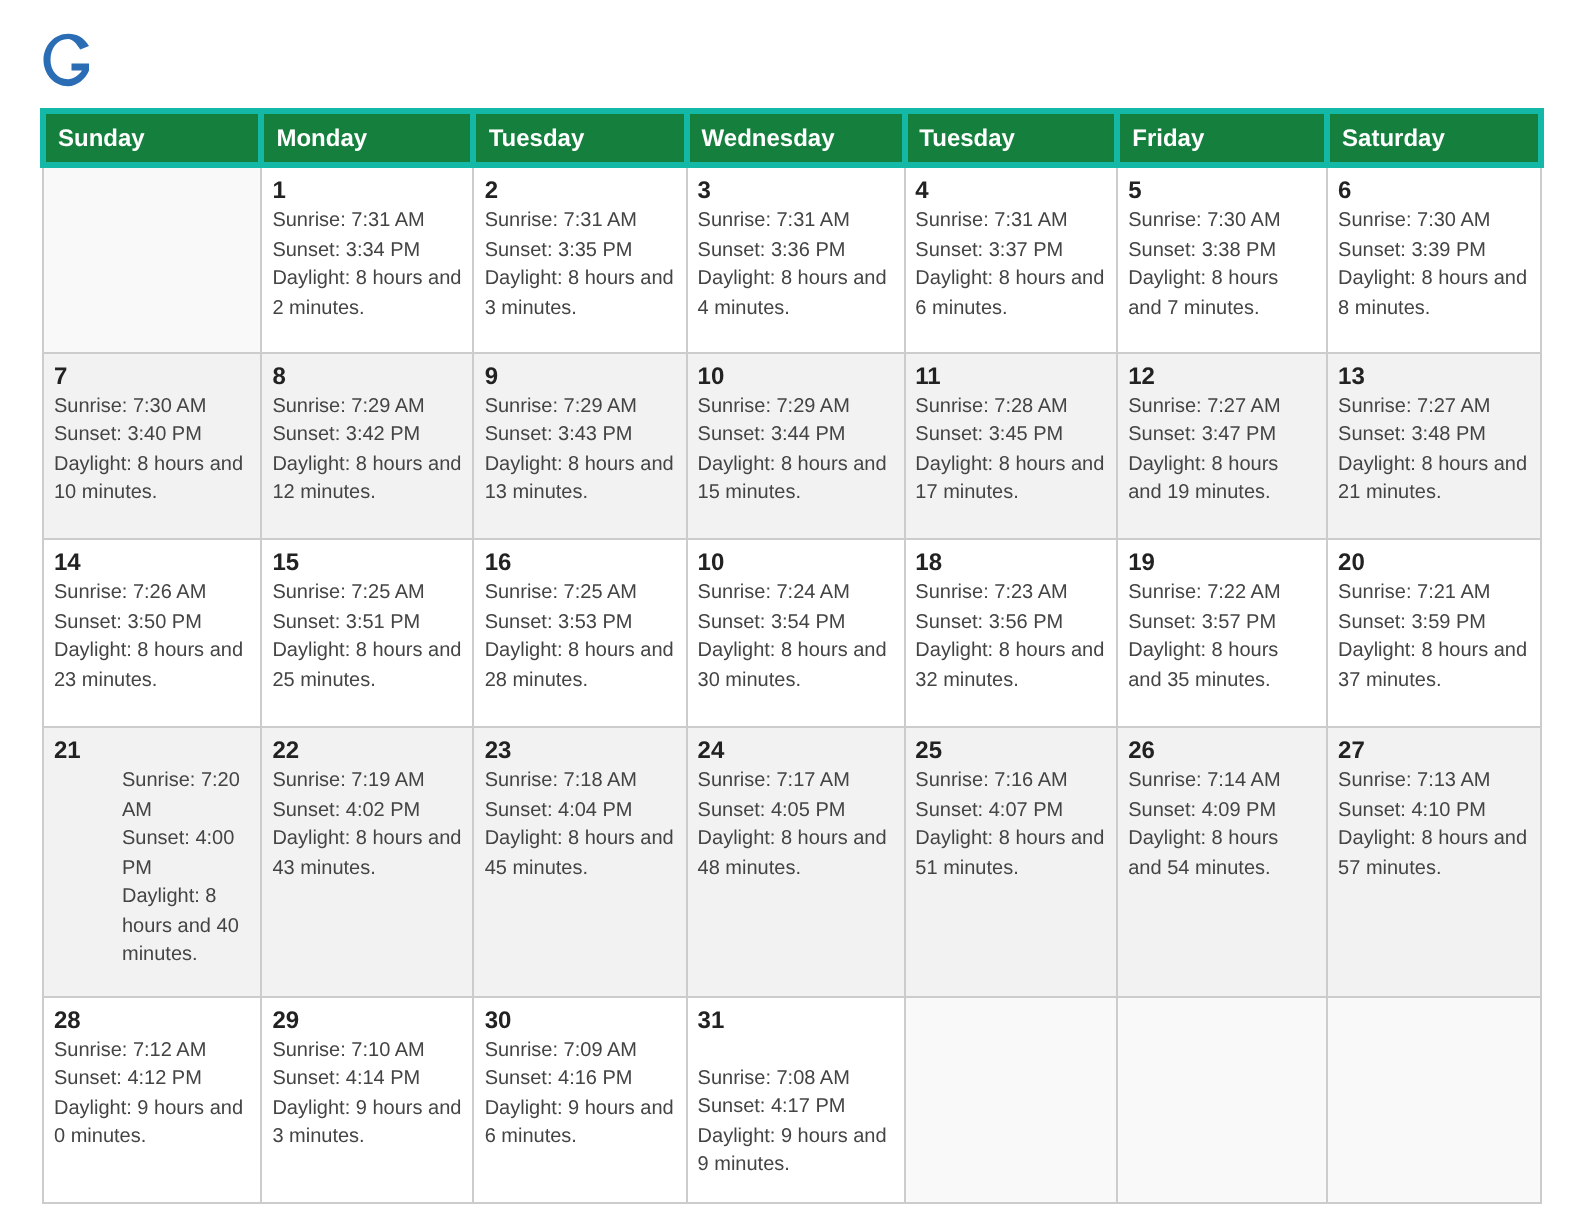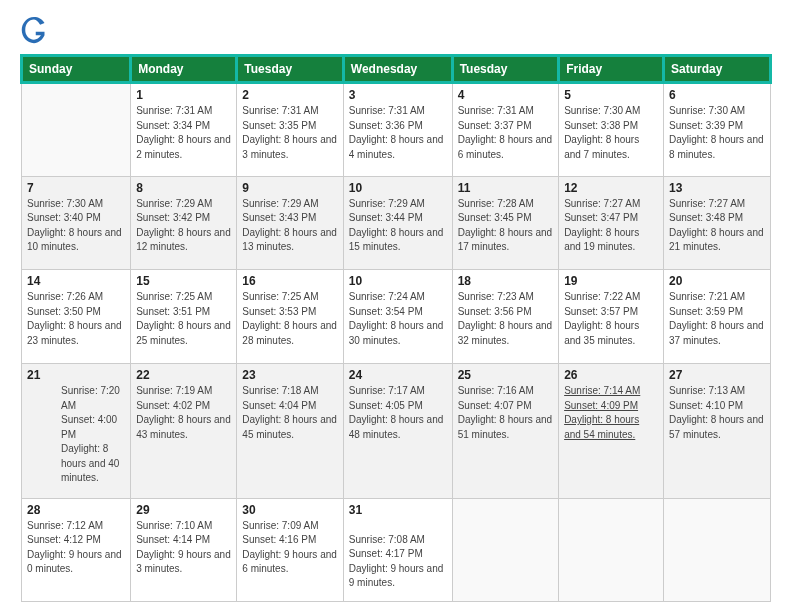--- a/index.html
+++ b/index.html
@@ -281,21 +281,21 @@
 Daylight: 8 hours and 48 minutes.</div>
           </td>
           <td>
             <div class="day-number">25</div>
             <div class="day-detail" style="white-space: pre-line;">Sunrise: 7:16 AM
 Sunset: 4:07 PM
 Daylight: 8 hours and 51 minutes.</div>
           </td>
           <td>
             <div class="day-number">26</div>
-            <div class="day-detail" style="white-space: pre-line; text-decoration: underline;">Sunrise: 7:14 AM
+            <div class="day-detail" style="white-space: pre-line;">Sunrise: 7:14 AM
 Sunset: 4:09 PM
 Daylight: 8 hours and 54 minutes.</div>
           </td>
           <td>
             <div class="day-number">27</div>
             <div class="day-detail" style="white-space: pre-line;">Sunrise: 7:13 AM
 Sunset: 4:10 PM
 Daylight: 8 hours and 57 minutes.</div>
           </td>
         </tr>

